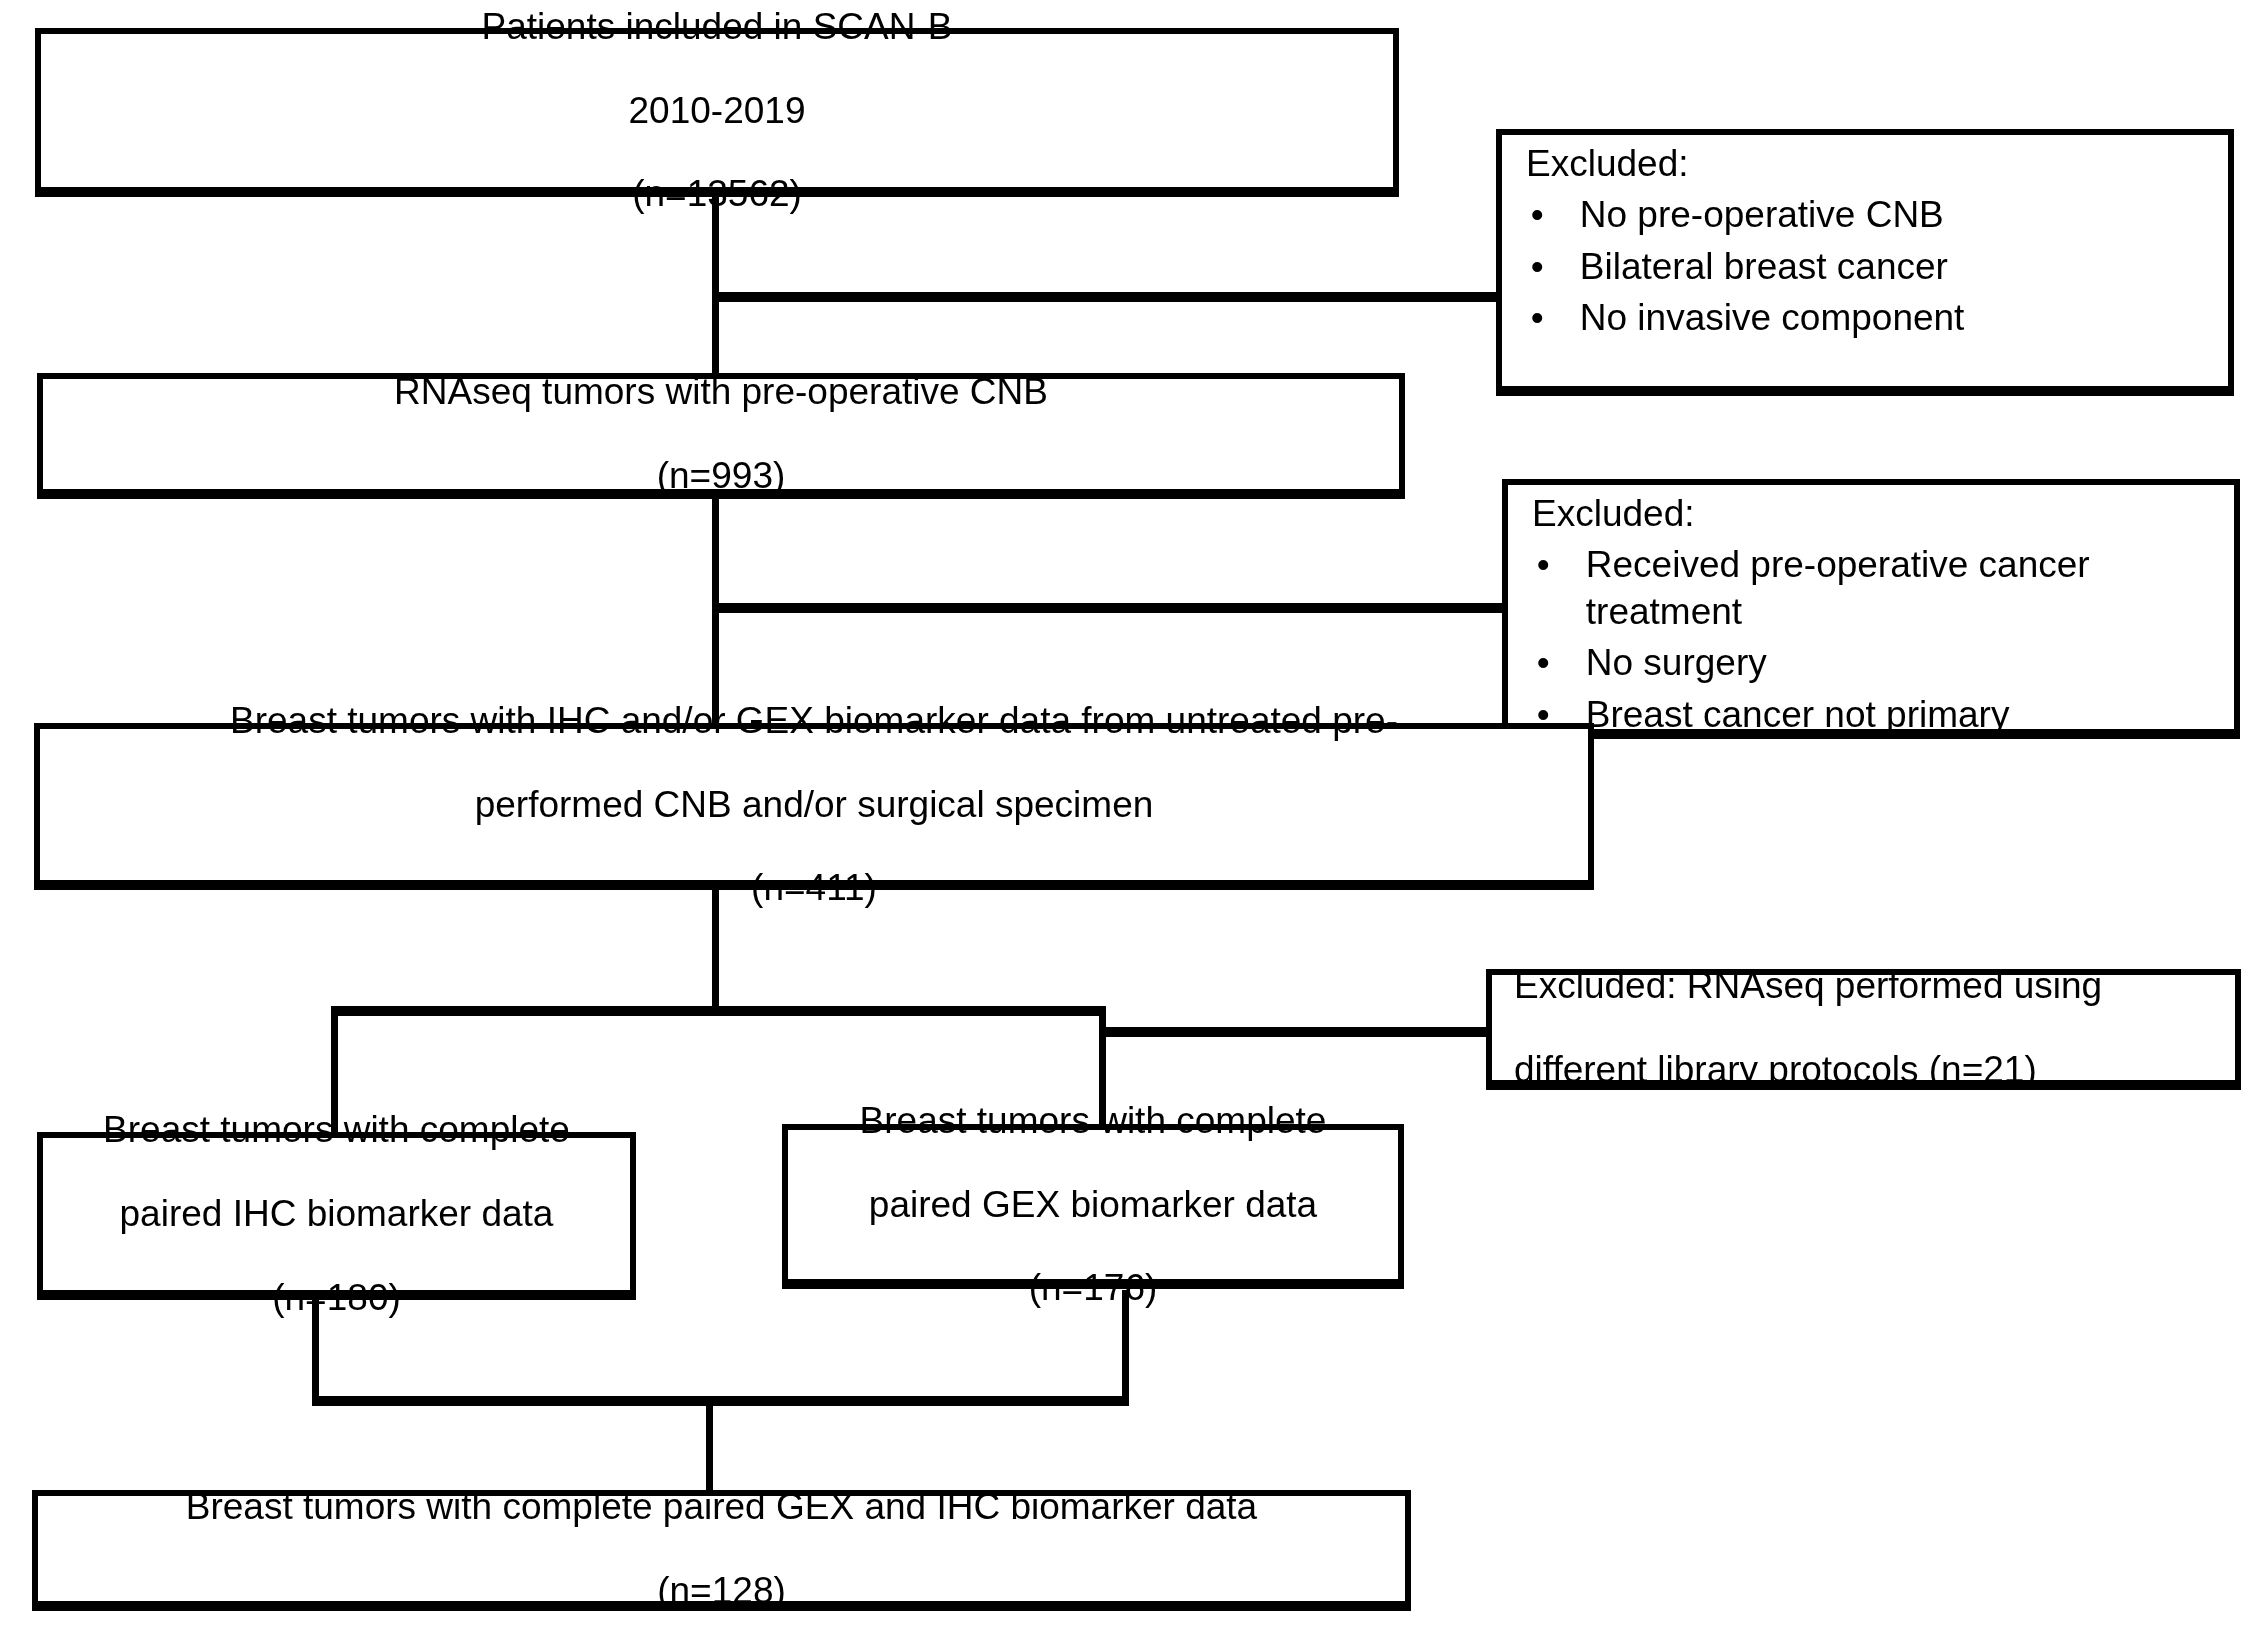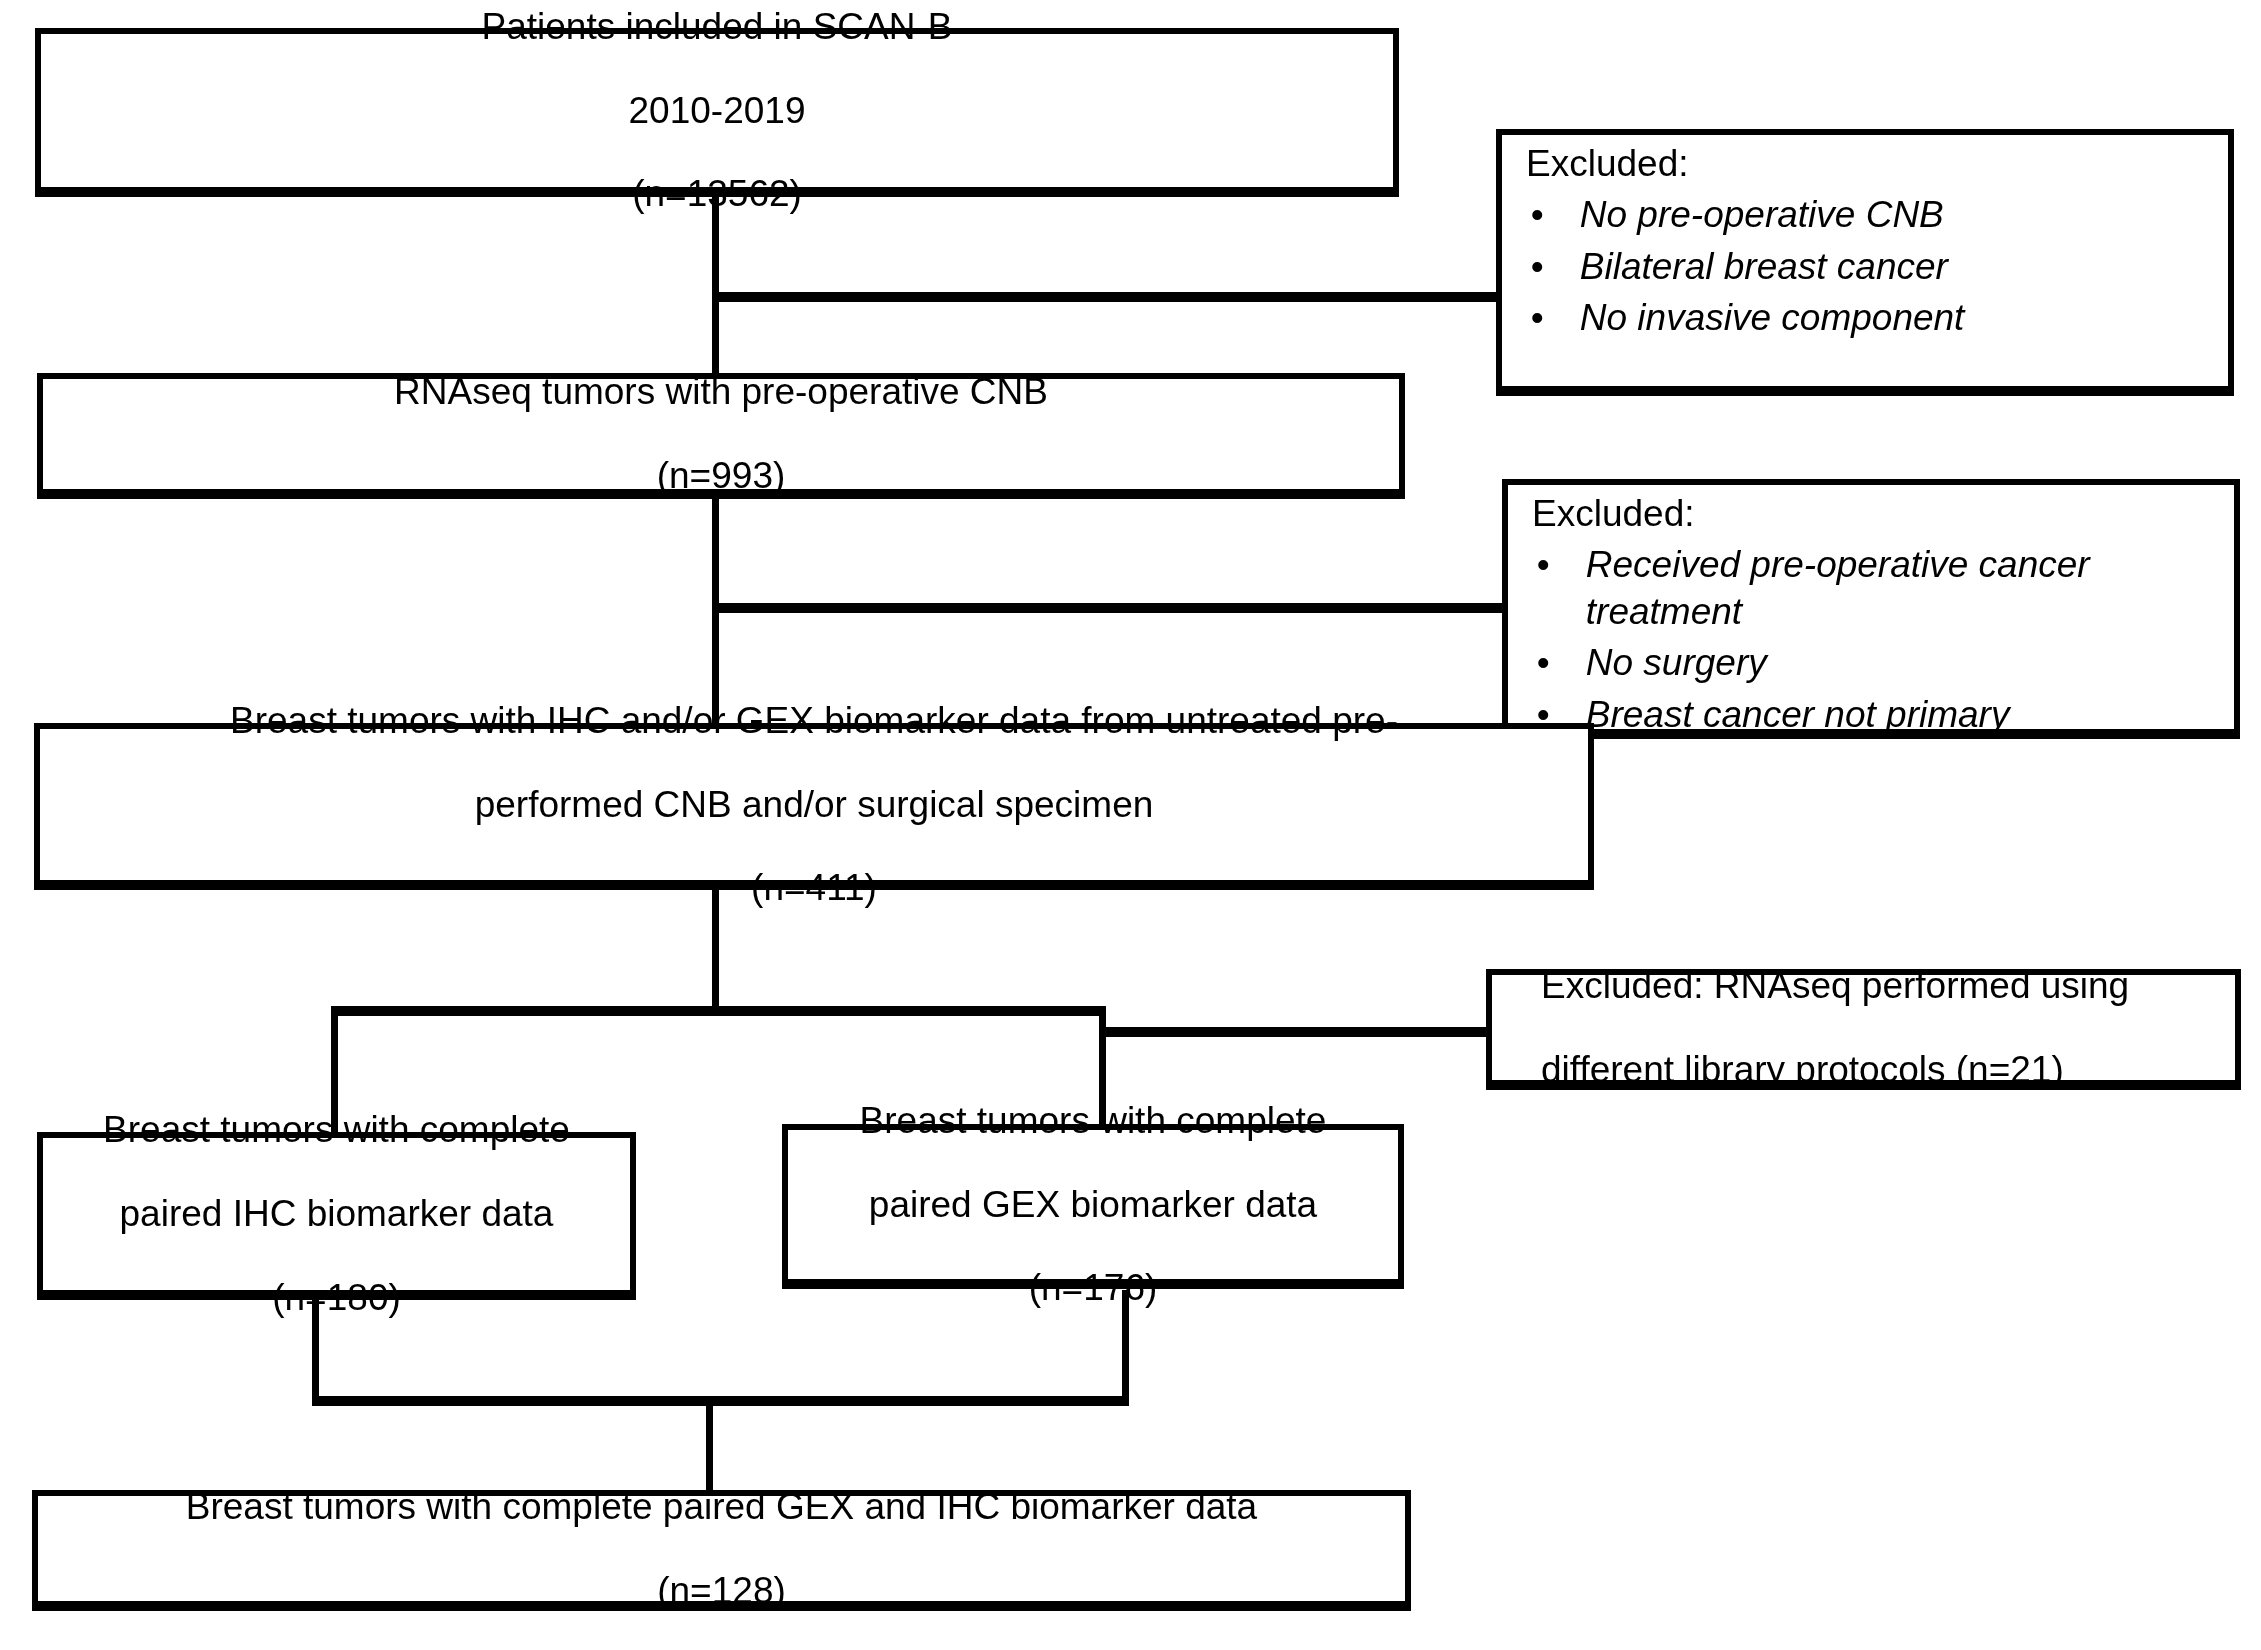--- a/index.html
+++ b/index.html
@@ -48,33 +48,31 @@
     margin-top: 4.8px;
     font-size: 37px;
     line-height: 1.26;
   }
   .bullet-row .bullet {
     flex: 0 0 49px;
     padding-left: 4.8px;
   }
   .bullet-row .btext {
     flex: 1 1 auto;
-    font-style: italic;
   }
   .side-note {
     display: flex;
     flex-direction: column;
     justify-content: center;
     padding-left: 22px;
   }
   .side-note .bline {
     font-size: 37px;
     line-height: 1.4;
     white-space: nowrap;
-    margin-left: 27px;
   }
   .conn {
     position: absolute;
     background: #000000;
   }
   .conn.v { width: 7.2px; }
   .conn.h { height: 10.3px; }
 </style>
 </head>
 <body>

